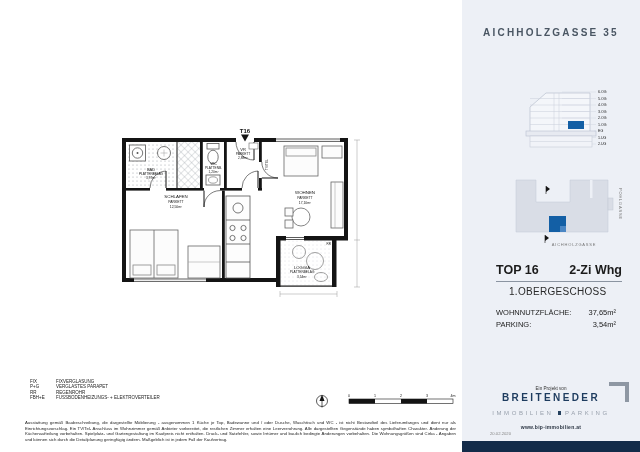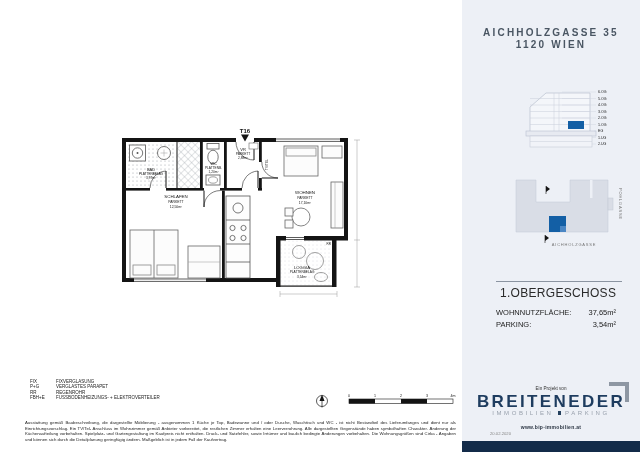--- a/index.html
+++ b/index.html
@@ -7,26 +7,26 @@
         font-family:"Liberation Sans",sans-serif;color:#141414;}
   .abs{position:absolute;}
 
   
   .panel{position:absolute;left:462px;top:0;width:178px;height:452px;background:#edf0f6;}
   .address{position:absolute;top:27px;left:0;right:0;text-align:center;
            font-size:10px;font-weight:bold;letter-spacing:2.2px;color:#4a5663;line-height:12px;}
   .unit-head{position:absolute;top:263px;left:34px;right:18px;display:flex;
              justify-content:space-between;font-size:12.5px;font-weight:bold;color:#1b1b1b;}
   .unit-divider{position:absolute;top:281px;left:34px;right:18px;border-top:1px solid #8b94a1;}
-  .unit-floor{position:absolute;top:286px;left:38px;font-size:12px;color:#2a2a2a;letter-spacing:.3px;}
+  .unit-floor{position:absolute;top:286px;left:47px;font-size:10px;color:#2a2a2a;letter-spacing:.3px;}
   .area-row{position:absolute;left:34px;right:24px;display:flex;justify-content:space-between;
             font-size:7.5px;color:#222;}
   .logo-pre{position:absolute;top:386px;left:0;right:0;text-align:center;font-size:4.6px;color:#333;}
   .logo-name{position:absolute;top:392px;left:0;right:0;text-align:center;
-             font-size:17px;font-weight:bold;letter-spacing:2.4px;color:#1e3c5f;}
+             font-size:10px;font-weight:bold;letter-spacing:2.4px;color:#1e3c5f;}
   .logo-bracket{position:absolute;left:147px;top:382px;width:16px;height:16px;
                 border-top:4.5px solid #8e97a3;border-right:4.5px solid #8e97a3;}
   .logo-sub{position:absolute;top:410px;left:0;right:0;display:flex;justify-content:center;
             align-items:center;gap:4px;font-size:6px;letter-spacing:2.6px;color:#99a1ad;}
   .logo-square{display:inline-block;width:3.5px;height:3.5px;background:#24405e;}
   .logo-url{position:absolute;top:424px;left:0;right:0;text-align:center;
             font-size:5px;font-weight:bold;color:#2a3442;letter-spacing:.3px;}
   .panel-date{position:absolute;left:28px;top:431px;font-size:4.2px;color:#888;}
   .panel-footer{position:absolute;left:0;right:0;bottom:0;height:11px;background:#132b49;}
 
@@ -243,21 +243,20 @@
     <div><span class="abbr">FIX</span><span>FIXVERGLASUNG</span></div>
     <div><span class="abbr">P+G</span><span>VERGLASTES PARAPET</span></div>
     <div><span class="abbr">RR</span><span>REGENROHR</span></div>
     <div><span class="abbr">FBH+E</span><span>FUSSBODENHEIZUNGS- + ELEKTROVERTEILER</span></div>
   </div>
   <div class="disclaimer">Ausstattung gemäß Baubeschreibung, die dargestellte Möblierung - ausgenommen 1 Küche je Top, Badewanne und / oder Dusche, Waschtisch und WC - ist nicht Bestandteil des Lieferumfanges und dient nur als Einrichtungsvorschlag. Ein TV/Tel- Anschluss im Wohnzimmer gemäß Anbieter vorbereitet, die restlichen Zimmer erhalten eine Leerverrohrung. Alle dargestellten Gegenstände haben symbolhaften Charakter. Änderung der Küchenaufteilung vorbehalten. Spielplatz- und Gartengestaltung im Kaufpreis nicht enthalten. Druck- und Satzfehler, sowie Irrtümer und baulich bedingte Änderungen vorbehalten. Die Wohnungsgrößen sind Cirka - Angaben und können sich durch die Detailplanung geringfügig ändern. Maßgeblich ist in jedem Fall der Kaufvertrag.</div>
 
   <div class="panel">
     <div class="address">
       <div>AICHHOLZGASSE 35</div>
-      <div>1120 WIEN</div>
     </div>
 
     <svg class="abs" style="left:40px;top:85px" width="138" height="125" viewBox="0 0 138 125">
       <path d="M28,47 L28,22 L44,8 L88,8 L88,47 Z" fill="#f4f6fa" stroke="#b9c0cf" stroke-width="0.7"></path>
       <g stroke="#c8cedb" stroke-width="0.5">
         <line x1="28" y1="13.5" x2="88" y2="13.5"></line>
         <line x1="28" y1="20" x2="88" y2="20"></line>
         <line x1="28" y1="26.5" x2="88" y2="26.5"></line>
         <line x1="28" y1="33" x2="88" y2="33"></line>
         <line x1="28" y1="39.5" x2="88" y2="39.5"></line>
@@ -301,20 +300,24 @@
       <g fill="#141414">
         <polygon points="44,16 44,22 48,19"></polygon>
           <line x1="44" y1="16" x2="44" y2="24" stroke="#141414" stroke-width="0.6"></line>
         <polygon points="43,65 43,71 47,68"></polygon>
           <line x1="43" y1="65" x2="43" y2="73" stroke="#141414" stroke-width="0.6"></line>
       </g>
       <text x="117" y="18" font-size="4" class="street" transform="rotate(90 117 18)">POHLGASSE</text>
       <text x="72" y="76" font-size="4" class="street" text-anchor="middle">AICHHOLZGASSE</text>
     </svg>
 
+    <div class="unit-head">
+      <span>TOP 16</span>
+      <span>2-Zi Whg</span>
+    </div>
     <div class="unit-divider"></div>
     <div class="unit-floor">1.OBERGESCHOSS</div>
     <div class="area-row" style="top:308px">
       <span>WOHNNUTZFLÄCHE:</span>
         <span>37,65m²</span>
     </div>
     <div class="area-row" style="top:320px">
       <span>PARKING:</span>
         <span>3,54m²</span>
     </div>

